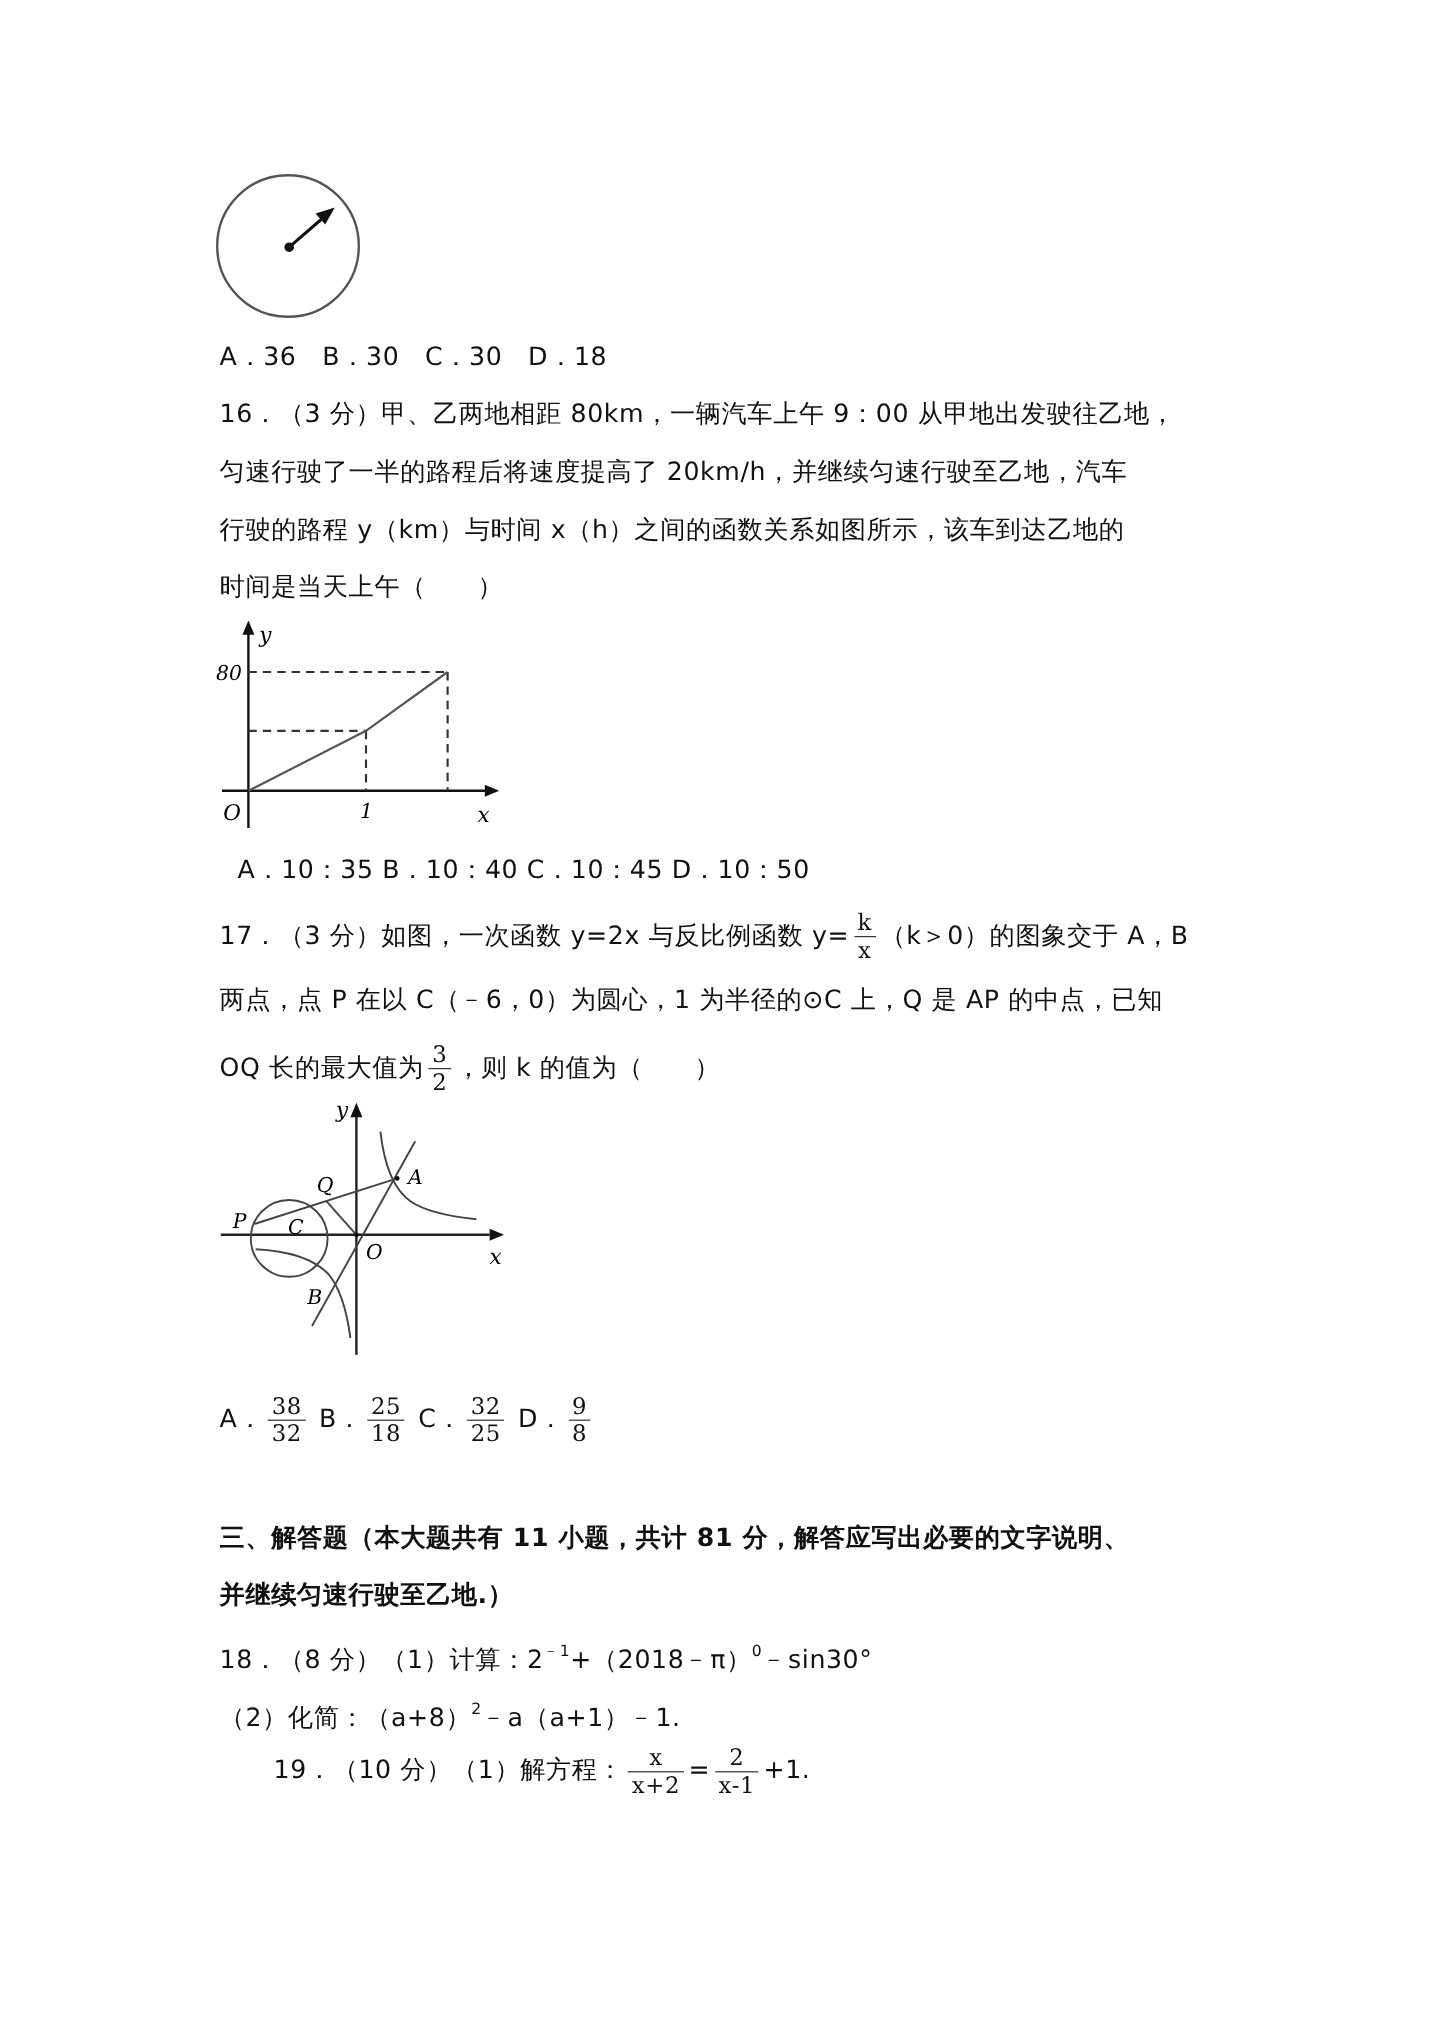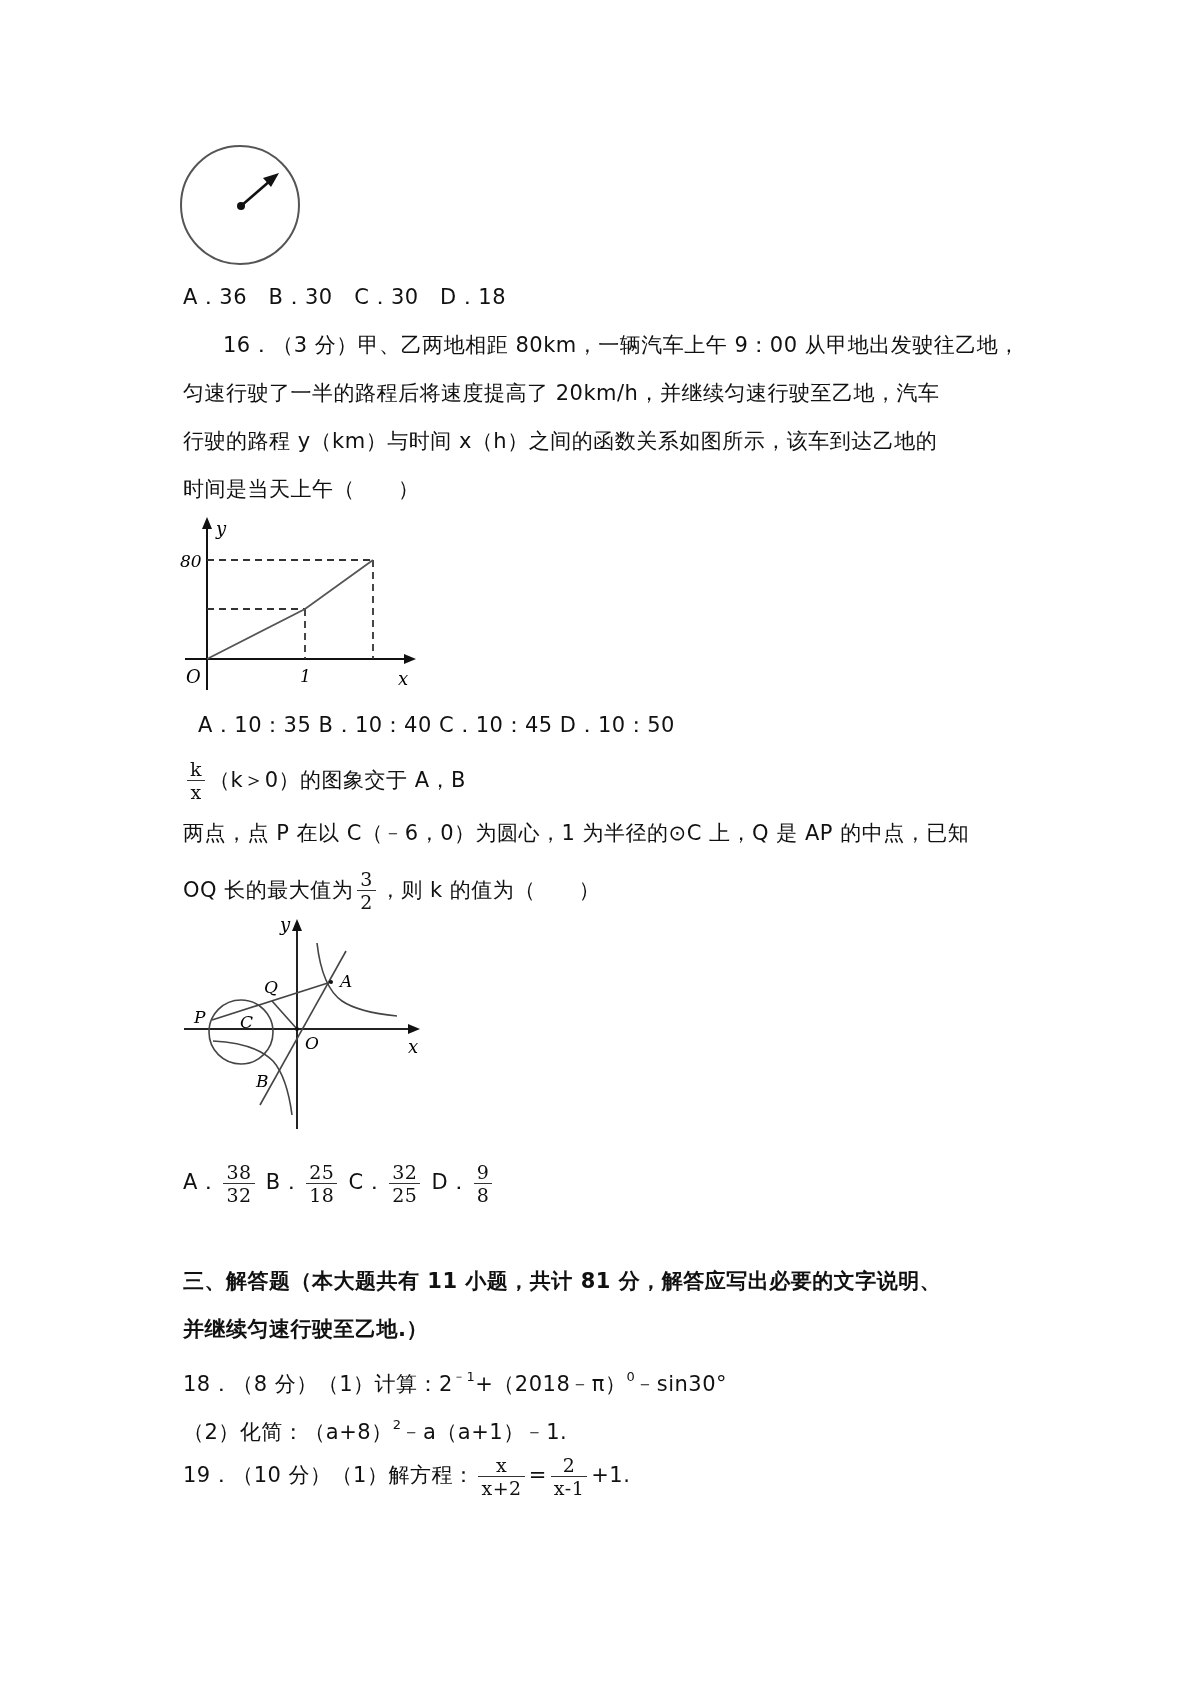--- a/index.html
+++ b/index.html
@@ -19,21 +19,21 @@
 
 <svg class="abs" style="left:175px;top:140px;" width="140" height="130" viewBox="0 0 140 130">
   <circle cx="65" cy="65" r="59" fill="none" stroke="#555" stroke-width="2"></circle>
   <circle cx="66" cy="66" r="4" fill="#111"></circle>
   <line x1="66" y1="66" x2="96" y2="40" stroke="#111" stroke-width="2.5"></line>
   <polygon points="104,33 88,38 96,47" fill="#111"></polygon>
 </svg>
 
 <div class="line" style="top:282px;">A．36　B．30　C．30　D．18</div>
 
-<div class="line" style="top:330px;margin-left:40px;">16．（3 分）甲、乙两地相距 80km，一辆汽车上午 9：00 从甲地出发驶往乙地，</div>
+<div class="line" style="top:330px;">16．（3 分）甲、乙两地相距 80km，一辆汽车上午 9：00 从甲地出发驶往乙地，</div>
 <div class="line" style="top:378px;text-align:right;">匀速行驶了一半的路程后将速度提高了 20km/h，并继续匀速行驶至乙地，汽车</div>
 <div class="line" style="top:426px;">行驶的路程 y（km）与时间 x（h）之间的函数关系如图所示，该车到达乙地的</div>
 <div class="line" style="top:474px;">时间是当天上午（　　）</div>
 
 <svg class="abs" style="left:180px;top:515px;" width="240" height="180" viewBox="0 0 240 180">
   <line x1="27" y1="175" x2="27" y2="10" stroke="#111" stroke-width="2"></line>
   <polygon points="27,2 22,14 32,14" fill="#111"></polygon>
   <line x1="5" y1="144" x2="225" y2="144" stroke="#111" stroke-width="2"></line>
   <polygon points="236,144 224,139 224,149" fill="#111"></polygon>
   <line x1="27" y1="45" x2="193" y2="45" stroke="#333" stroke-width="1.8" stroke-dasharray="7,5"></line>
@@ -44,21 +44,21 @@
   <text x="36" y="20" font-size="18">y</text>
   <text x="0" y="52" font-size="17" font-style="normal">80</text>
   <text x="6" y="168" font-size="18">O</text>
   <text x="120" y="167" font-size="17" font-style="normal">1</text>
   <text x="218" y="170" font-size="18">x</text>
 </svg>
 
 <div class="line" style="top:710px;margin-left:15px;">A．10：35  B．10：40  C．10：45  D．10：50</div>
 
 <div class="line" style="top:758px;">
-  <span class="frac"><span class="num">k</span><span class="den">x</span></span><span>（k＞0）的图象交于 A，B</span>
+  <span>17．（3 分）如图，一次函数 y=2x 与反比例函数 y=</span><span class="frac"><span class="num">k</span><span class="den">x</span></span><span>（k＞0）的图象交于 A，B</span>
 </div>
 <div class="line" style="top:818px;">两点，点 P 在以 C（﹣6，0）为圆心，1 为半径的⊙C 上，Q 是 AP 的中点，已知</div>
 <div class="line" style="top:868px;">
   <span>OQ 长的最大值为</span><span class="frac"><span class="num">3</span><span class="den">2</span></span><span>，则 k 的值为（　　）</span>
 </div>
 
 <svg class="abs" style="left:180px;top:915px;" width="250" height="230" viewBox="0 0 250 230">
 
   <line x1="117" y1="214" x2="117" y2="14" stroke="#222" stroke-width="2"></line>
   <polygon points="117,4 112,16 122,16" fill="#111"></polygon>
@@ -96,15 +96,15 @@
 <div class="line bold" style="top:1266px;">三、解答题（本大题共有 11 小题，共计 81 分，解答应写出必要的文字说明、</div>
 <div class="line bold" style="top:1314px;">并继续匀速行驶至乙地.）</div>
 
 <div class="line" style="top:1362px;">
   <span>18．（8 分）（1）计算：2</span><span class="sup">﹣1</span><span>+（2018﹣π）</span><span class="sup">0</span><span>﹣sin30°</span>
 </div>
 <div class="line" style="top:1410px;">
   <span>（2）化简：（a+8）</span><span class="sup">2</span><span>﹣a（a+1）﹣1.</span>
 </div>
 
-<div class="line" style="top:1448px;line-height:54px;">
+<div class="line" style="top:1448px;line-height:54px;margin-left:45px;">
   <span>19．（10 分）（1）解方程：</span><span class="frac"><span class="num">x</span><span class="den">x+2</span></span><span>=</span><span class="frac"><span class="num">2</span><span class="den">x-1</span></span><span>+1.</span>
 </div>
 
 </body></html>

